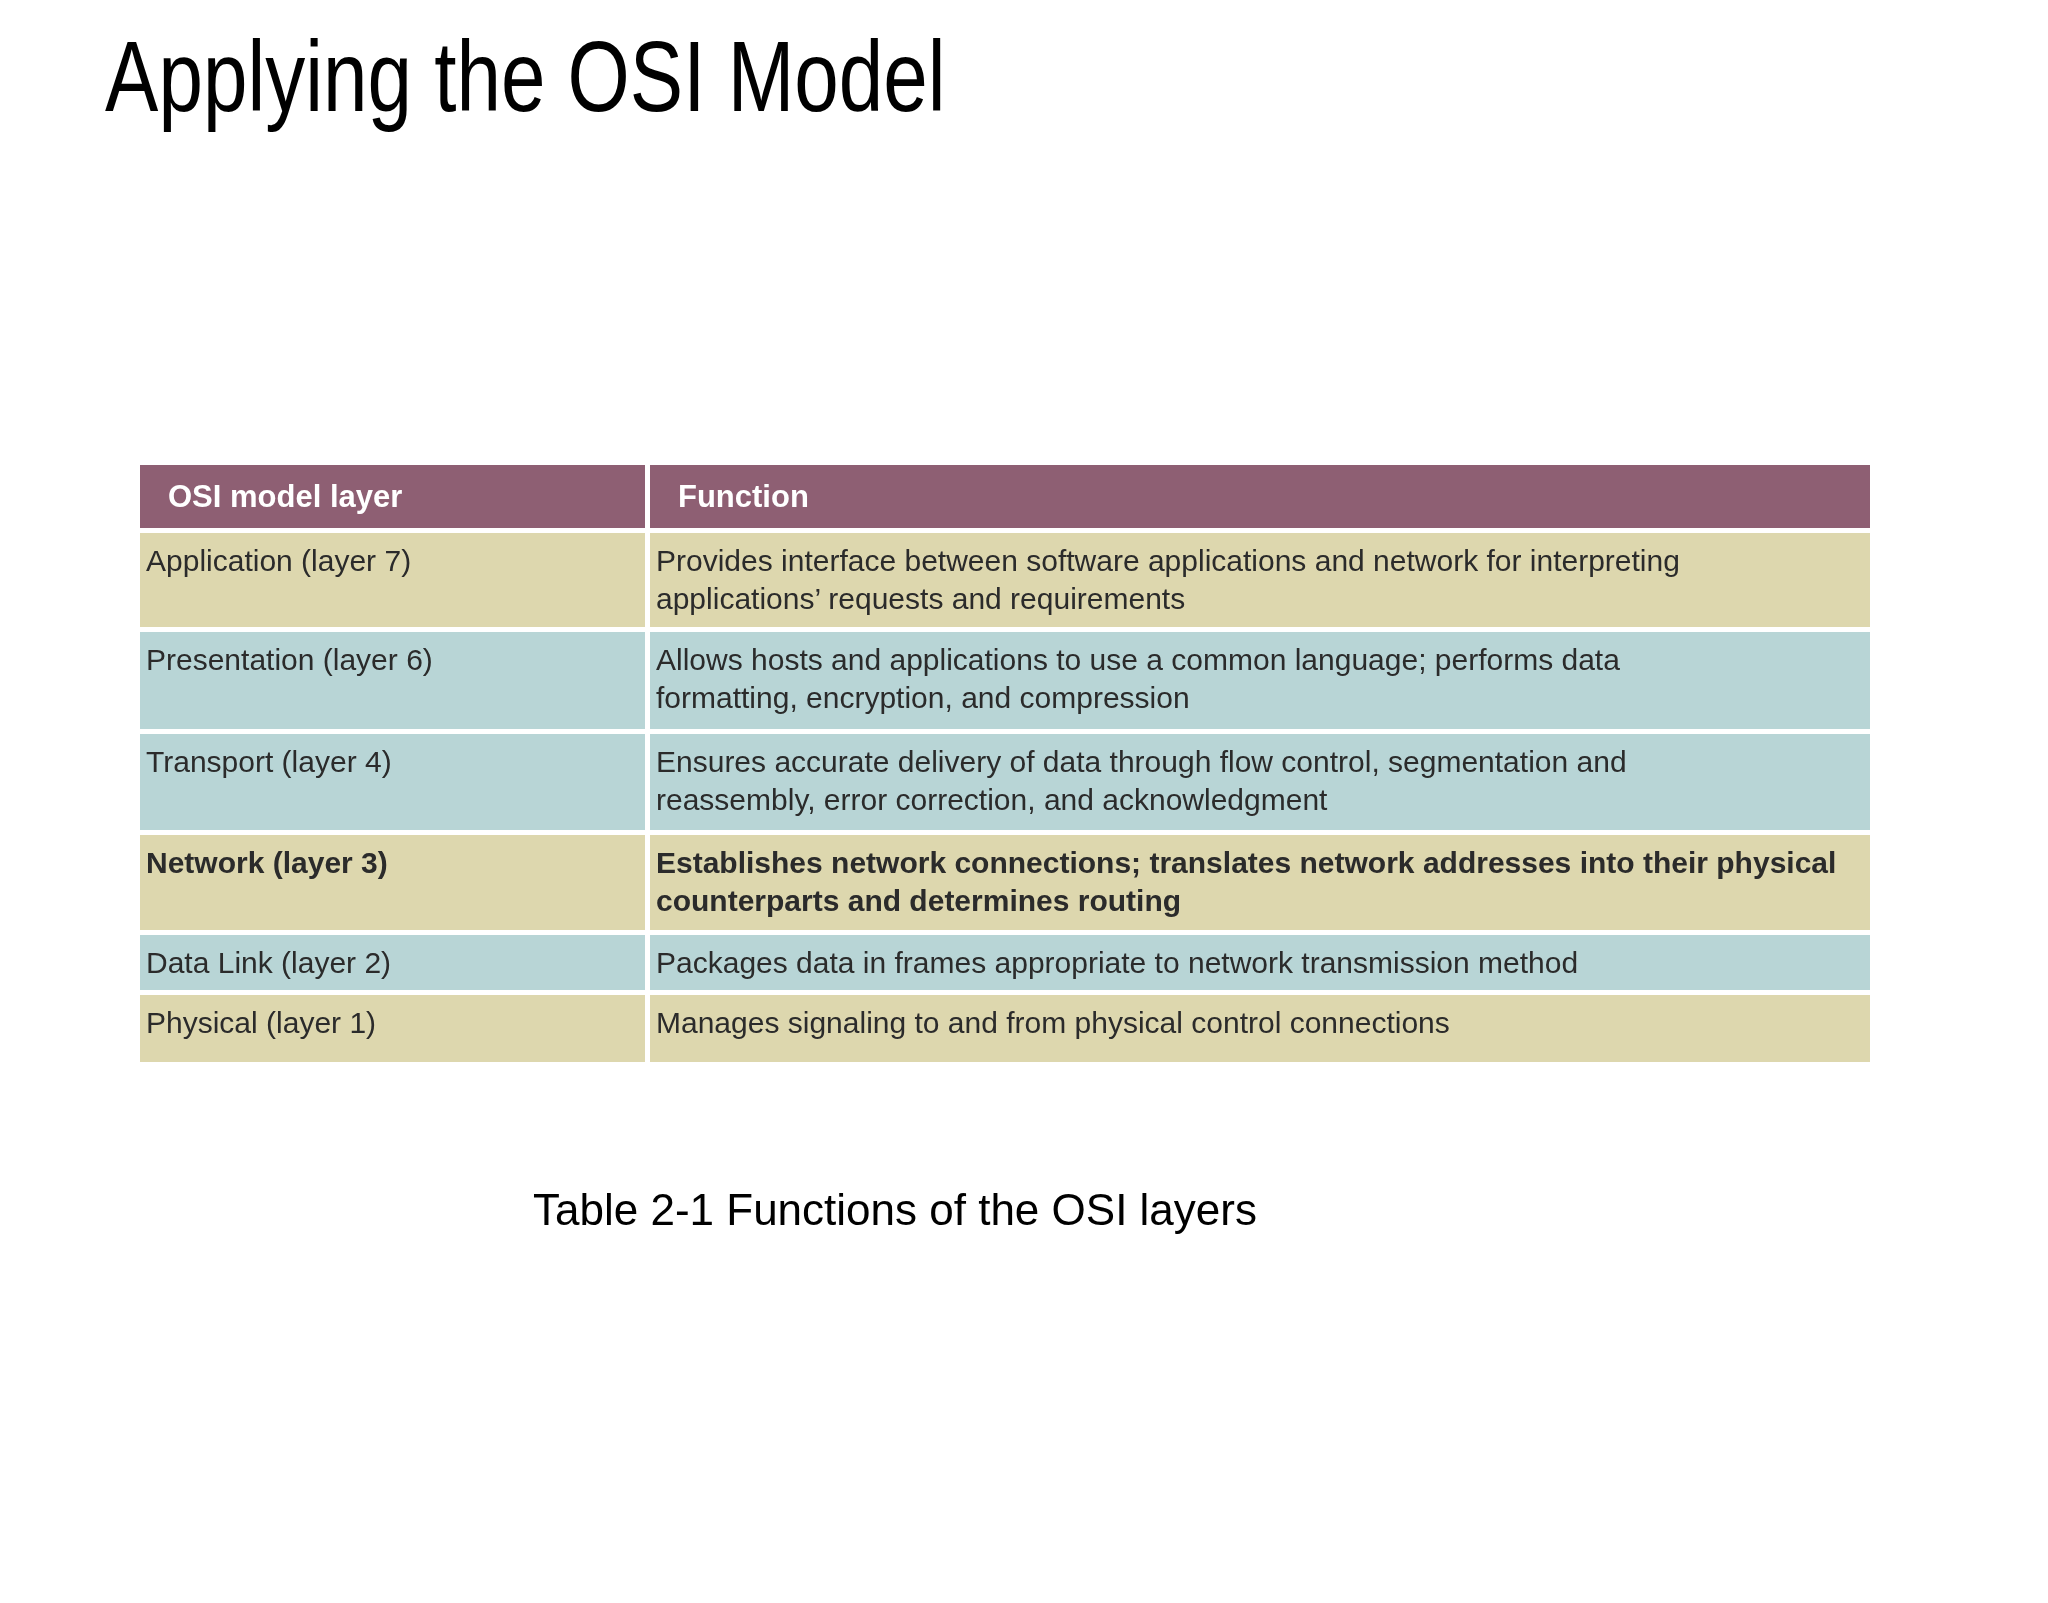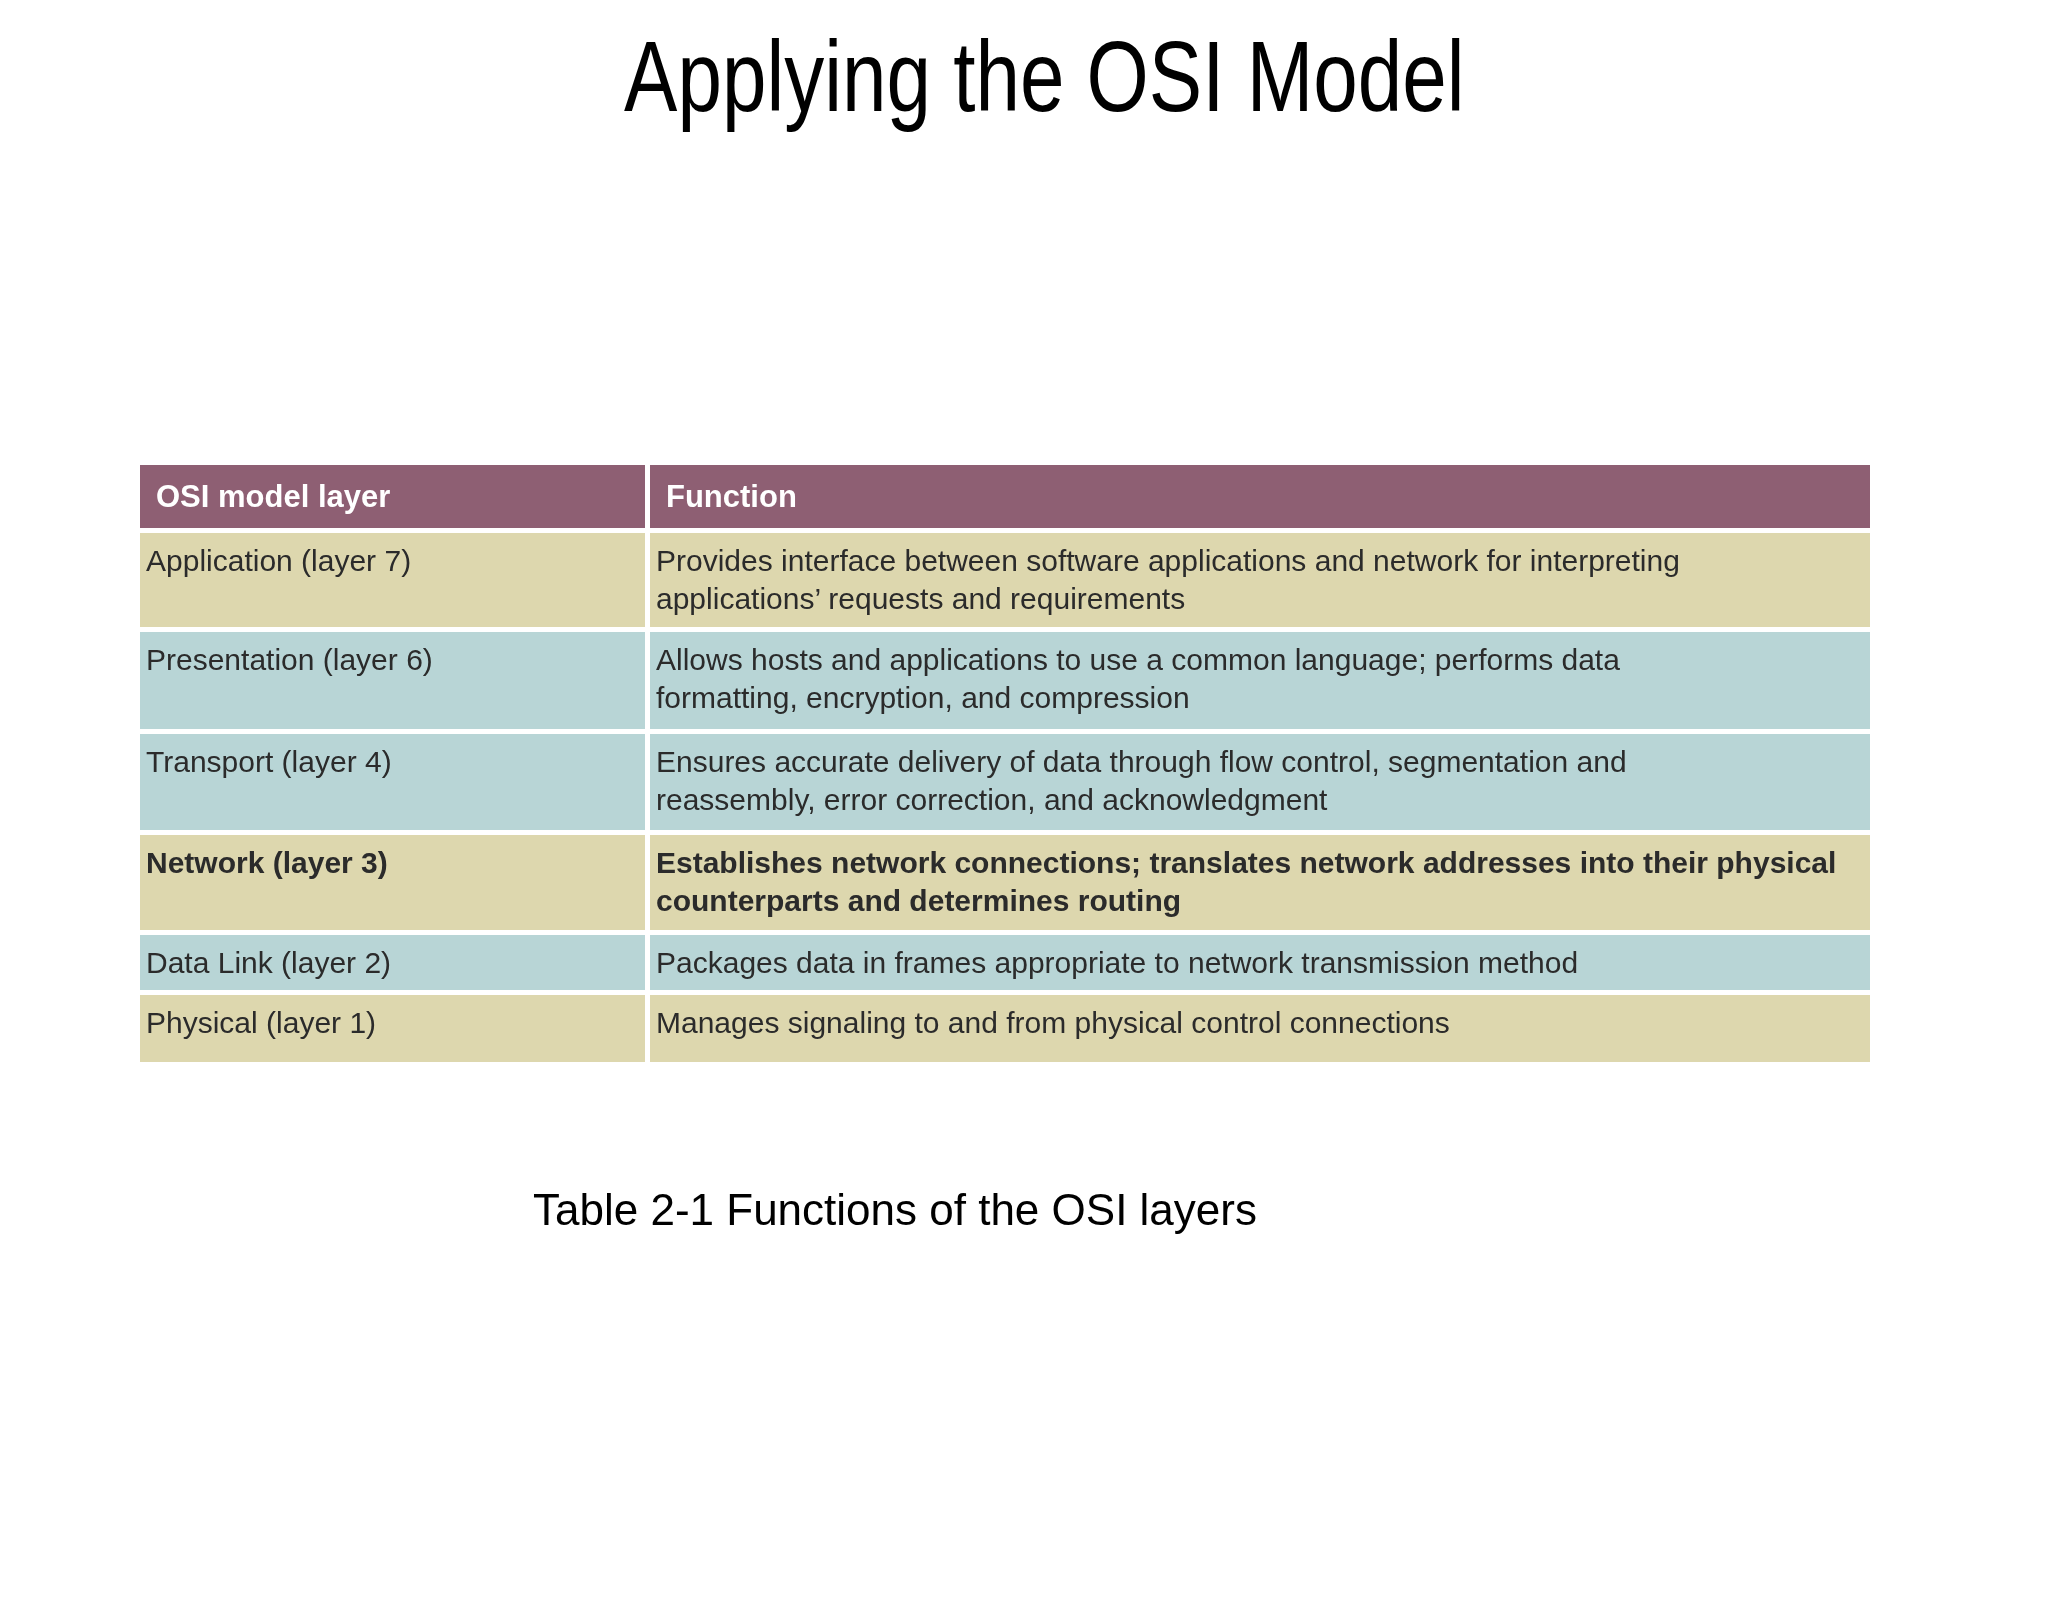--- a/index.html
+++ b/index.html
@@ -9,21 +9,21 @@
     height: 1603px;
     background: var(--background, #ffffff);
     font-family: "Liberation Sans", sans-serif;
     overflow: hidden;
   }
   .page-title {
     position: absolute;
     top: 20px;
     left: 0;
     width: 1570px;
-    text-align: right;
+    text-align: left;
     font-size: 100px;
     line-height: 1.12;
     color: var(--title-text, #000);
     white-space: nowrap;
   }
   .page-title .squeeze {
     display: inline-block;
     transform: scaleX(0.8);
     transform-origin: 50% 50%;
   }
@@ -39,21 +39,21 @@
   .osi-table col.c1 { width: 505px; }
   .osi-table col.c2 { width: 1220px; }
   .osi-table th, .osi-table td { box-sizing: border-box; }
   .osi-table th {
     background: var(--header-bg, #8E5F73);
     color: var(--header-text, #ffffff);
     font-size: 31px;
     font-weight: bold;
     text-align: left;
     vertical-align: middle;
-    padding: 6px 16px;
+    padding: 6px 28px;
     height: 63px;
   }
   .osi-table td {
     vertical-align: top;
     padding: 9px 14px 8px 6px;
     font-size: 30px;
     line-height: 38px;
     color: var(--body-text, #2b2b2b);
   }
   .row-tan  td { background: var(--row-tan,  #DDD7AE); }

